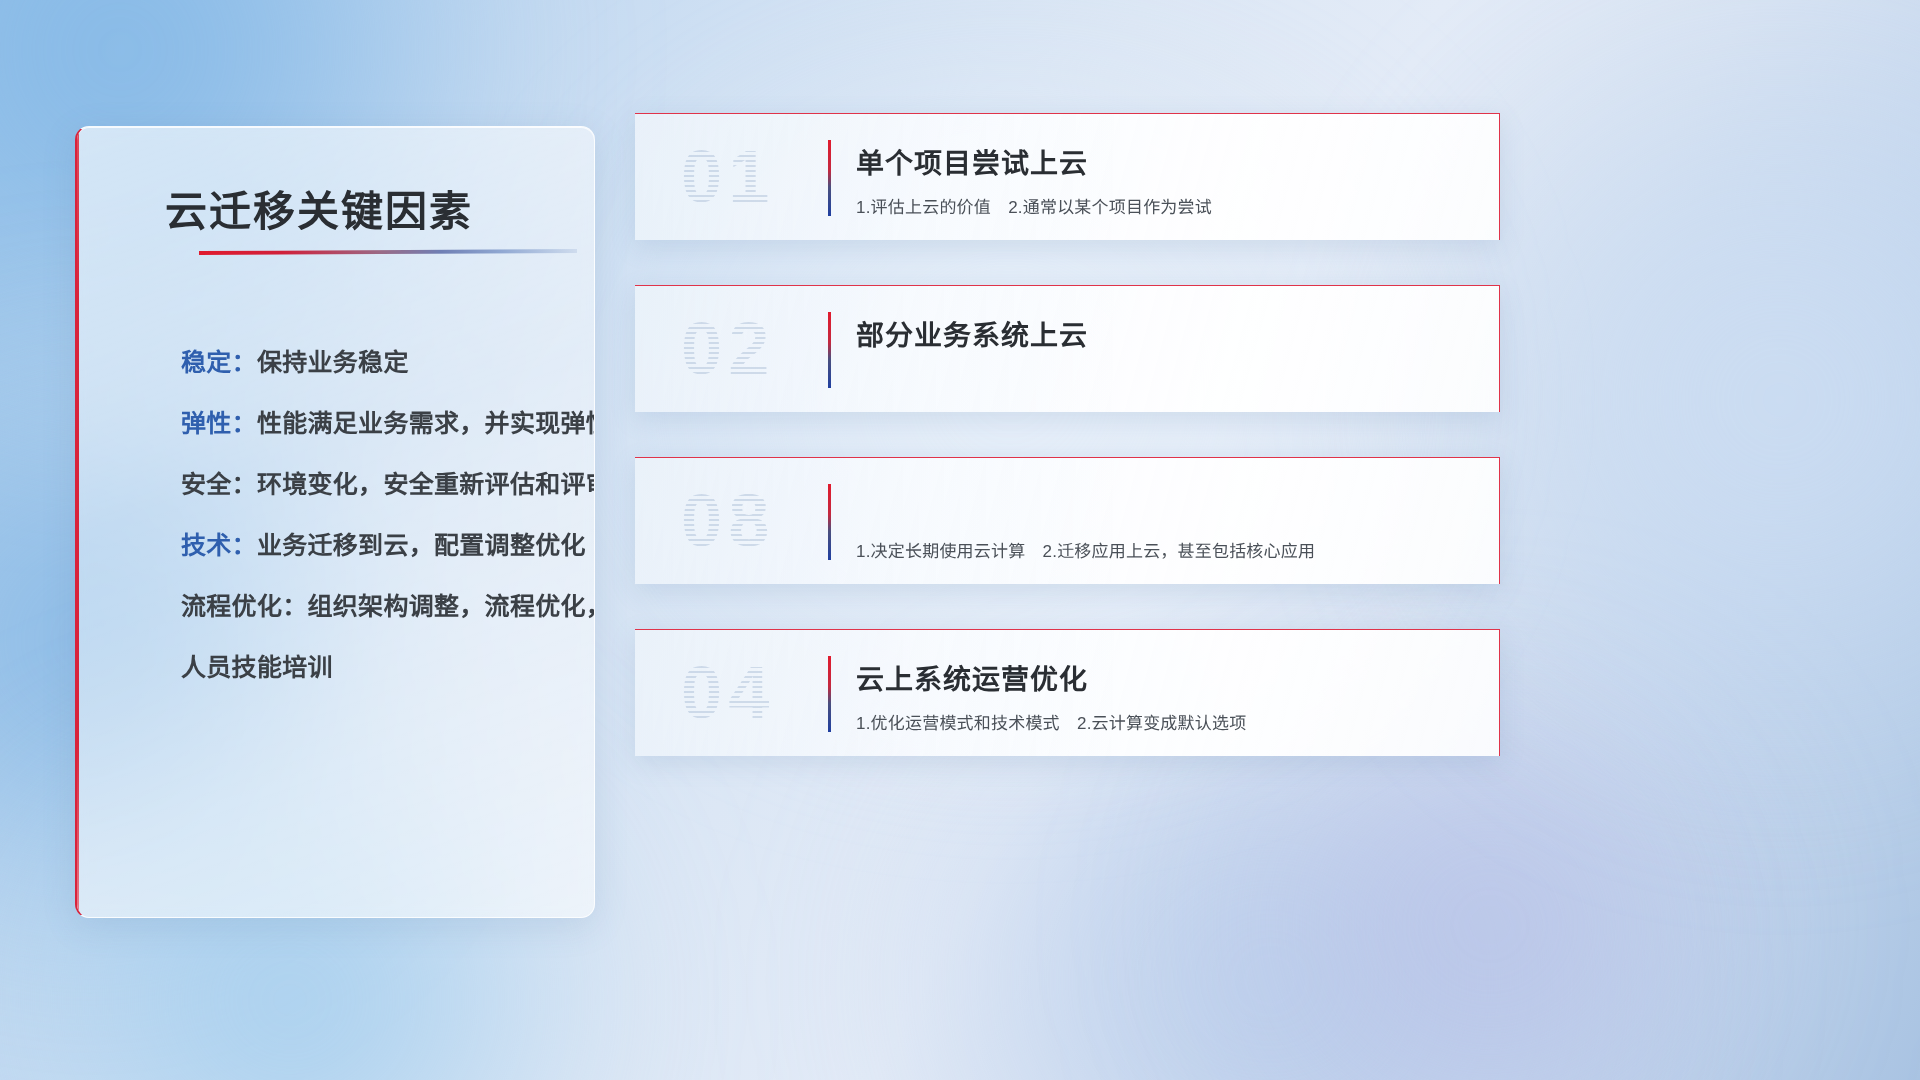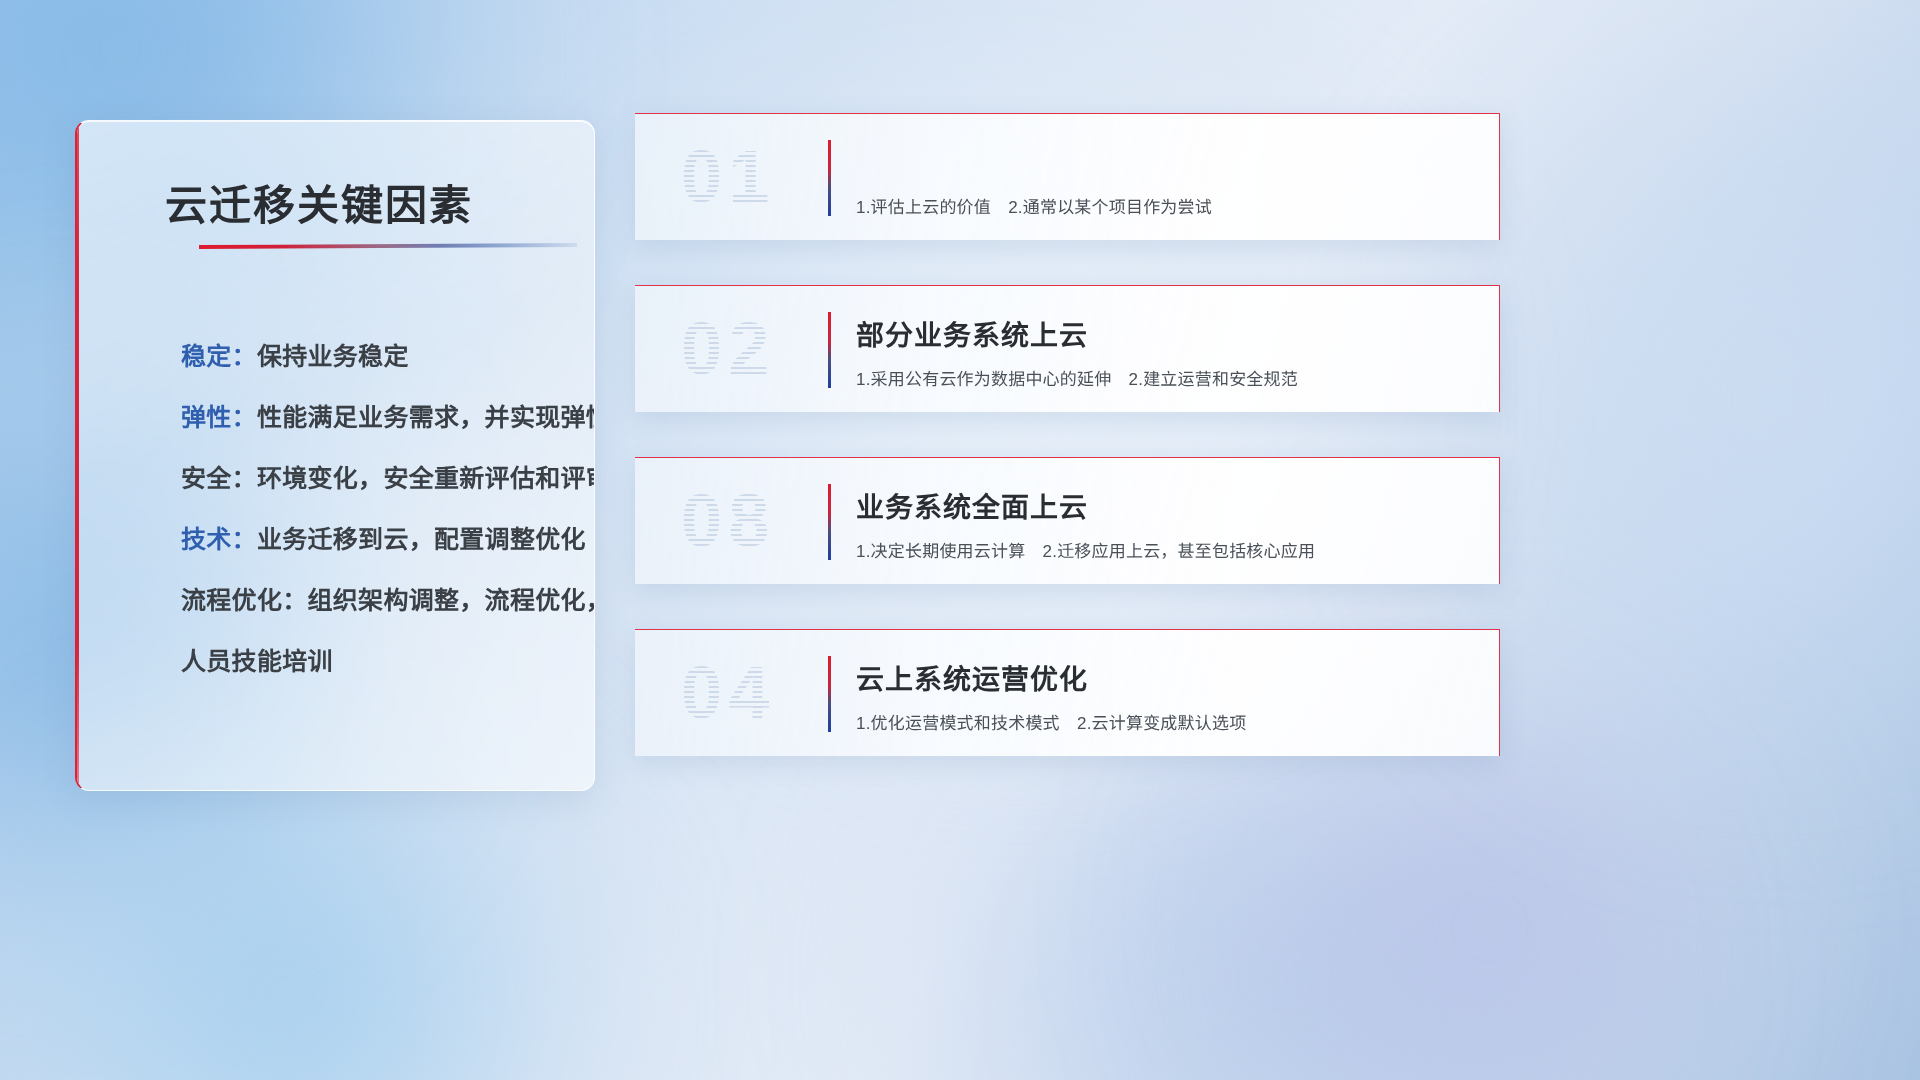--- a/index.html
+++ b/index.html
@@ -53,21 +53,21 @@
   #blob-center-light {
     left:560px; top:90px; width:900px; height:600px;
     background:radial-gradient(circle at 50% 50%, rgba(233,241,250,.85) 0%, rgba(225,236,248,.3) 58%, rgba(220,233,246,0) 80%);
   }
 
   
   #stage { position:absolute; inset:0; }
 
   
   #left-panel {
-    position:absolute; left:75px; top:120px; width:520px; height:671px;
+    position:absolute; left:75px; top:126px; width:520px; height:792px;
     border-radius:14px;
     background:linear-gradient(160deg, rgba(255,255,255,.62) 0%, rgba(255,255,255,.40) 42%, rgba(255,255,255,.58) 100%);
     border:1px solid rgba(255,255,255,.82);
     border-left:2px solid #d8233b;
     box-shadow:0 8px 34px rgba(90,125,170,.16), inset 0 1px 0 rgba(255,255,255,.8);
     backdrop-filter:blur(6px);
     overflow:hidden;
   }
   #left-panel::after {
     content:""; position:absolute; left:0; top:0; width:2px; height:100%;
@@ -176,34 +176,33 @@
       </p>
       <p class="panel-line">
         <span class="lbl-gray"></span><span>人员技能培训</span>
       </p>
     </div>
   </section>
 
   <article class="step-card" id="step-card-1">
     <div class="step-number">01</div>
     <div class="step-divider"></div>
+    <h2 class="step-heading">单个项目尝试上云</h2>
     <p class="step-desc">1.评估上云的价值　2.通常以某个项目作为尝试</p>
   </article>
 
   <article class="step-card" id="step-card-2">
     <div class="step-number">02</div>
     <div class="step-divider"></div>
     <h2 class="step-heading">部分业务系统上云</h2>
-    <p class="step-desc">1.采用公有云作为数据中心的延伸　2.建立运营和安全规范</p>
   </article>
 
   <article class="step-card" id="step-card-3">
     <div class="step-number">08</div>
     <div class="step-divider"></div>
-    <h2 class="step-heading">业务系统全面上云</h2>
     <p class="step-desc">1.决定长期使用云计算　2.迁移应用上云，甚至包括核心应用</p>
   </article>
 
   <article class="step-card" id="step-card-4">
     <div class="step-number">04</div>
     <div class="step-divider"></div>
     <h2 class="step-heading">云上系统运营优化</h2>
     <p class="step-desc">1.优化运营模式和技术模式　2.云计算变成默认选项</p>
   </article>
 

